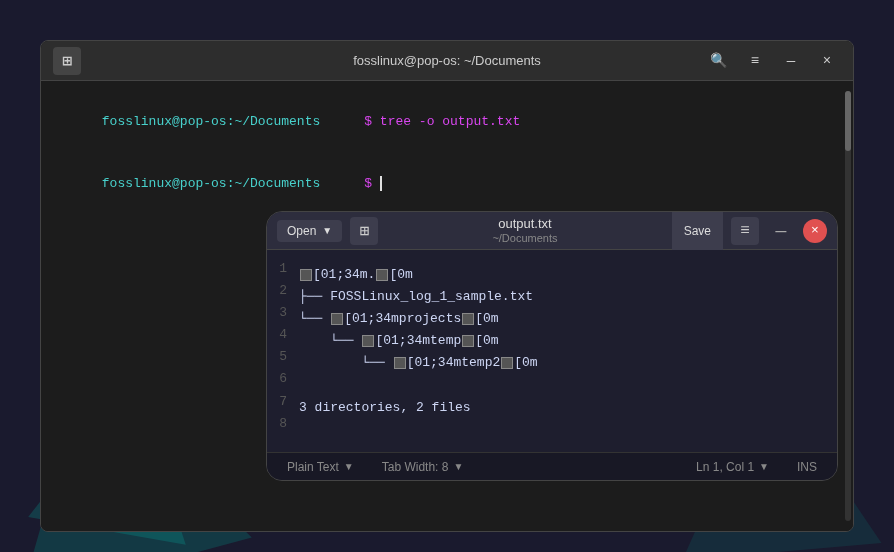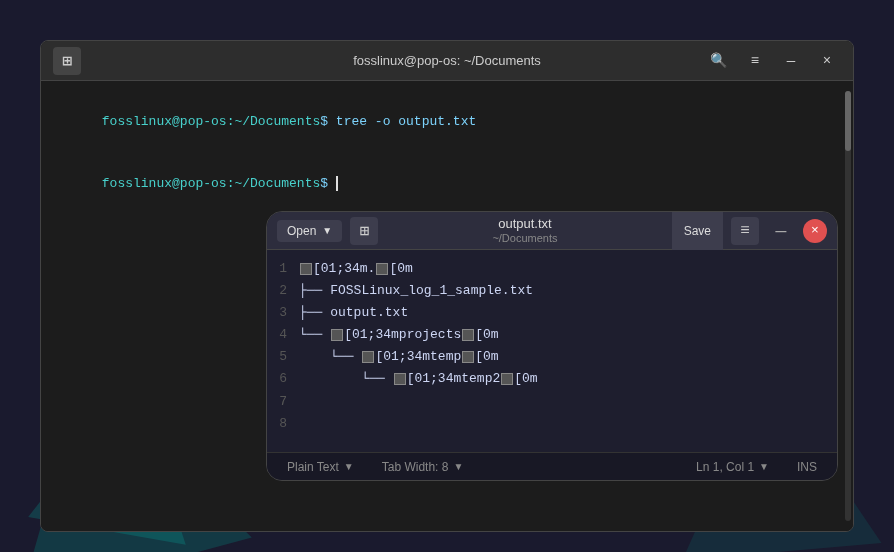--- a/index.html
+++ b/index.html
@@ -99,21 +99,22 @@
       line-height: 1.6;
       white-space: pre;
     }
 
     .prompt-user {
       color: #48d1cc;
       text-align: center;
     }
 
     .prompt-text {
-      color: #7dd3fc;
+      color: #d946ef;
+      margin-left: 44px;
     }
 
     
     .terminal-scrollbar {
       position: absolute;
       right: 2px;
       top: 10px;
       bottom: 10px;
       width: 6px;
       background: #333;
@@ -266,21 +267,21 @@
       font-size: 13px;
       line-height: 1.7;
       text-align: right;
       min-width: 28px;
       user-select: none;
       font-family: 'Courier New', Courier, monospace;
     }
 
     .editor-text {
       flex: 1;
-      padding: 8px 8px 8px 4px;
+      padding: 14px 8px 8px 4px;
       font-size: 13px;
       line-height: 1.7;
       color: #cdd6f4;
       font-family: 'Courier New', Courier, monospace;
       overflow: hidden;
     }
 
     .editor-line {
       white-space: pre;
       display: block;
@@ -435,30 +436,30 @@
         <div>6</div>
         <div>7</div>
         <div>8</div>
       </div>
       <div class="editor-text">
 
         <span class="editor-line"><span style="display:inline-block;width:12px;height:12px;background:#555;border:1px solid #888;vertical-align:middle;margin:0 1px;"></span>[01;34m.<span style="display:inline-block;width:12px;height:12px;background:#555;border:1px solid #888;vertical-align:middle;margin:0 1px;"></span>[0m</span>
 
         <span class="editor-line">├── FOSSLinux_log_1_sample.txt</span>
 
-        <span class="editor-line">├── output.txt</span>
 
         <span class="editor-line">└── <span style="display:inline-block;width:12px;height:12px;background:#555;border:1px solid #888;vertical-align:middle;margin:0 1px;"></span>[01;34mprojects<span style="display:inline-block;width:12px;height:12px;background:#555;border:1px solid #888;vertical-align:middle;margin:0 1px;"></span>[0m</span>
 
         <span class="editor-line">    └── <span style="display:inline-block;width:12px;height:12px;background:#555;border:1px solid #888;vertical-align:middle;margin:0 1px;"></span>[01;34mtemp<span style="display:inline-block;width:12px;height:12px;background:#555;border:1px solid #888;vertical-align:middle;margin:0 1px;"></span>[0m</span>
 
         <span class="editor-line">        └── <span style="display:inline-block;width:12px;height:12px;background:#555;border:1px solid #888;vertical-align:middle;margin:0 1px;"></span>[01;34mtemp2<span style="display:inline-block;width:12px;height:12px;background:#555;border:1px solid #888;vertical-align:middle;margin:0 1px;"></span>[0m</span>
 
         <span class="editor-line"> </span>
 
+        <span class="editor-line">3 directories, 2 files</span>
       </div>
     </div>
 
     <div class="editor-statusbar">
       <div class="status-item">
         <span>Plain Text</span>
         <span class="chevron-down">▼</span>
       </div>
       <div class="status-item">
         <span>Tab Width: 8</span>

